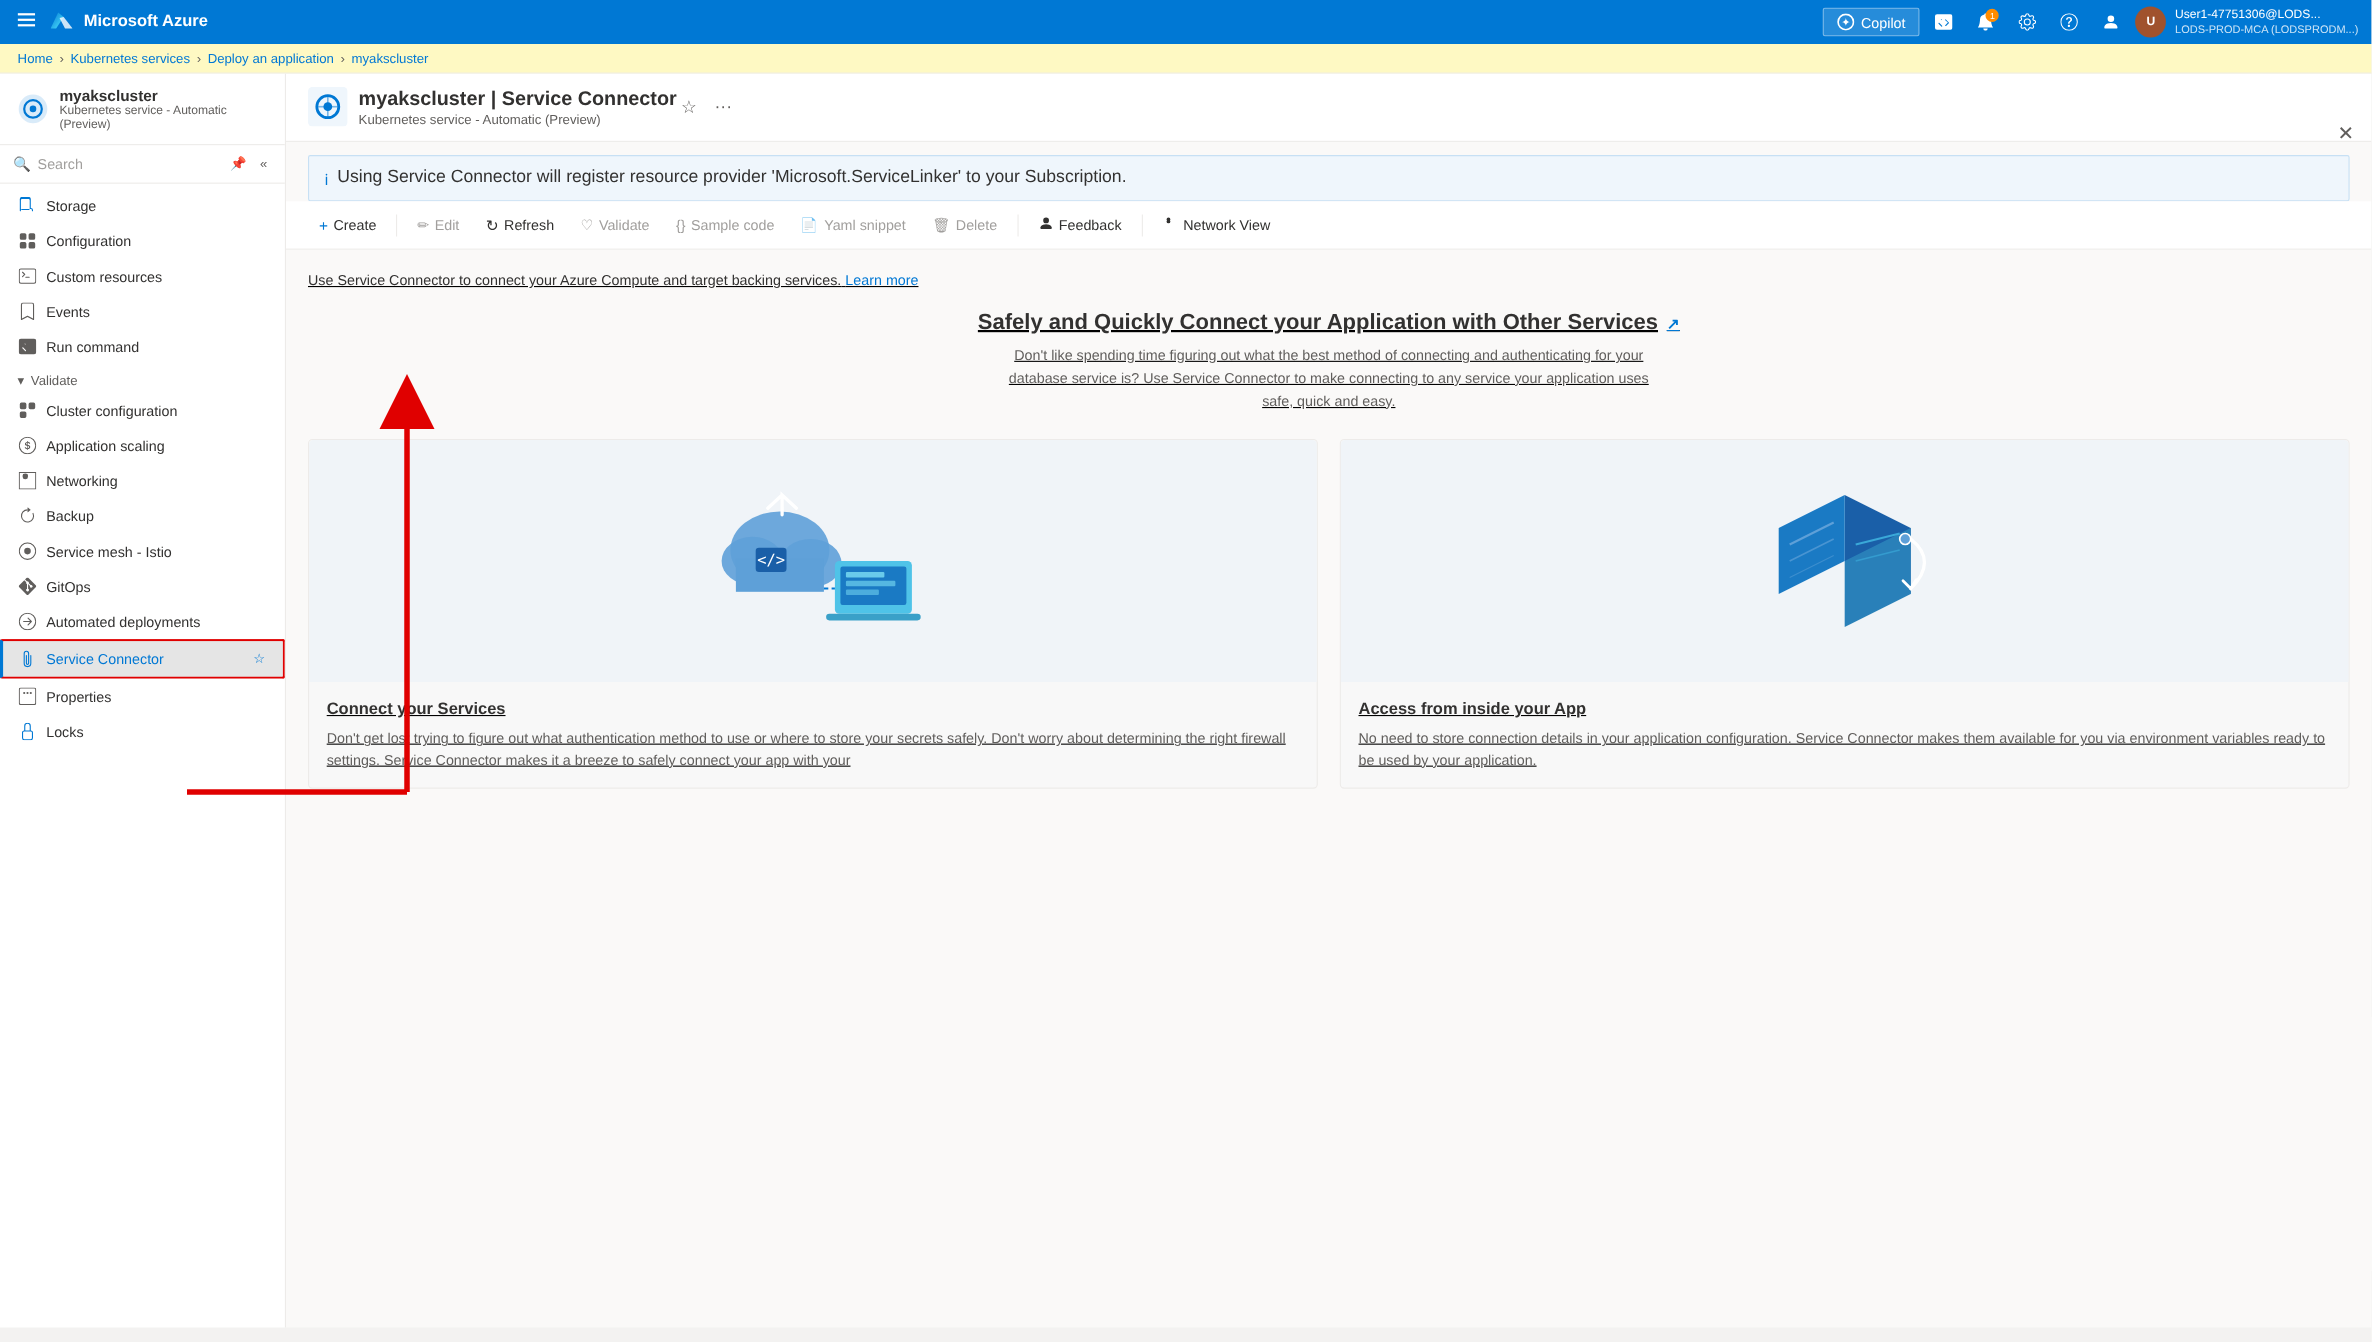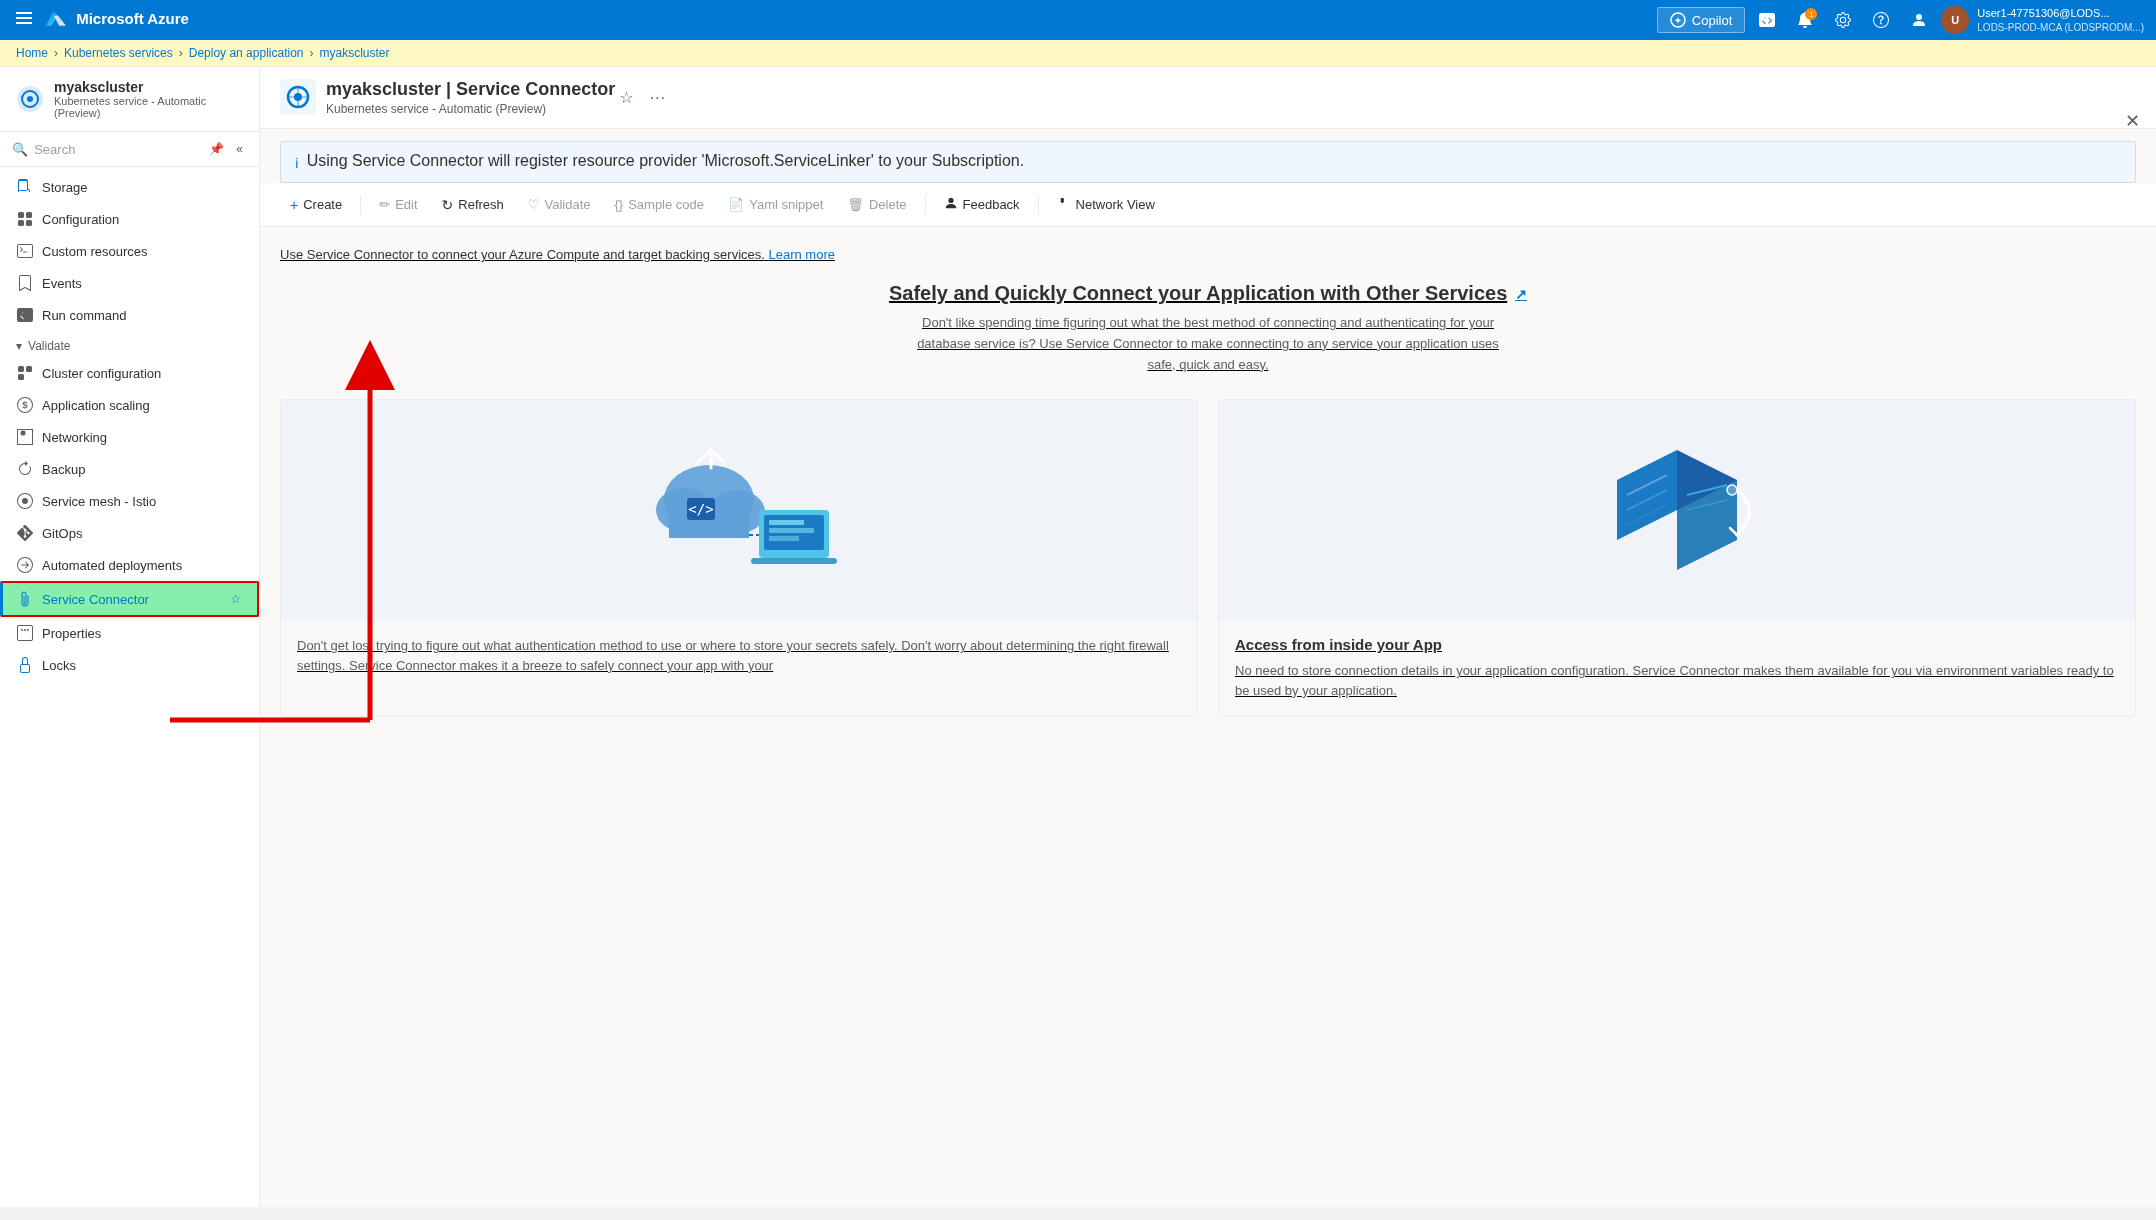--- a/index.html
+++ b/index.html
@@ -74,21 +74,21 @@
     .sidebar-controls { display: flex; align-items: center; gap: 4px; margin-left: auto; }
     .sidebar-ctrl-btn { cursor: pointer; color: #605e5c; padding: 2px 4px; font-size: 12px; }
 
     .sidebar-nav { flex: 1; padding: 4px 0; overflow-y: auto; }
     .nav-item {
       display: flex; align-items: center; gap: 8px;
       padding: 7px 16px; cursor: pointer; color: #323130;
       font-size: 13px; white-space: nowrap;
     }
     .nav-item.active {
-      background: #86efac; color: #0078d4; font-weight: 500;
+      background: #e5e5e5; color: #0078d4; font-weight: 500;
       border-left: 3px solid #0078d4; padding-left: 13px;
     }
     .nav-item.active .nav-star { color: #0078d4; }
     .nav-icon { width: 18px; height: 18px; display: flex; align-items: center; justify-content: center; flex-shrink: 0; }
     .nav-label { flex: 1; }
     .nav-star { margin-left: auto; font-size: 12px; color: #a19f9d; }
     .section-header {
       display: flex; align-items: center; gap: 6px;
       padding: 8px 16px 4px; color: #605e5c; font-size: 12px; cursor: pointer;
     }
@@ -555,20 +555,21 @@
               <rect x="140" y="100" width="35" height="5" rx="1" fill="#7de0f5" opacity="0.8"></rect>
               <rect x="140" y="108" width="45" height="5" rx="1" fill="#7de0f5" opacity="0.6"></rect>
               <rect x="140" y="116" width="30" height="5" rx="1" fill="#7de0f5" opacity="0.5"></rect>
 
               <rect x="122" y="138" width="86" height="6" rx="3" fill="#3aa0c8"></rect>
 
               <path d="M120 115 L130 115" stroke="#0078d4" stroke-width="2" stroke-dasharray="4,3"></path>
             </svg>
           </div>
           <div class="card-content">
+            <div class="card-title">Connect your Services</div>
             <div class="card-desc">Don't get lost trying to figure out what authentication method to use or where to store your secrets safely. Don't worry about determining the right firewall settings. Service Connector makes it a breeze to safely connect your app with your</div>
           </div>
         </div>
 
         <div class="card">
           <div class="card-illustration">
             <svg width="220" height="180" viewBox="0 0 220 180">
 
               <polygon points="110,30 170,60 170,120 110,90" fill="#1a5fa8"></polygon>
 

